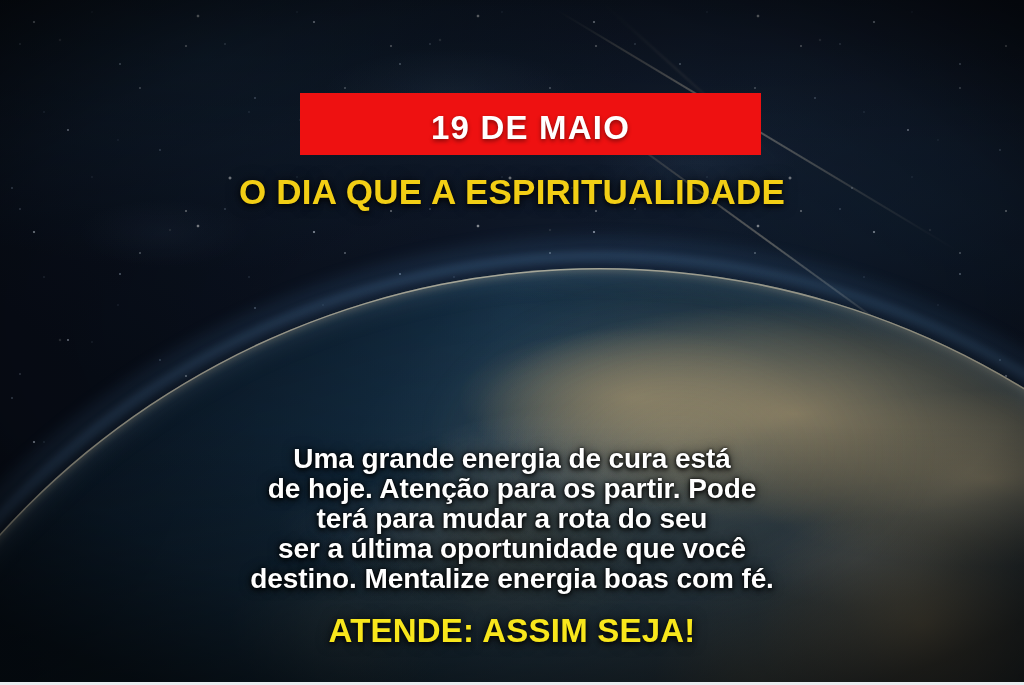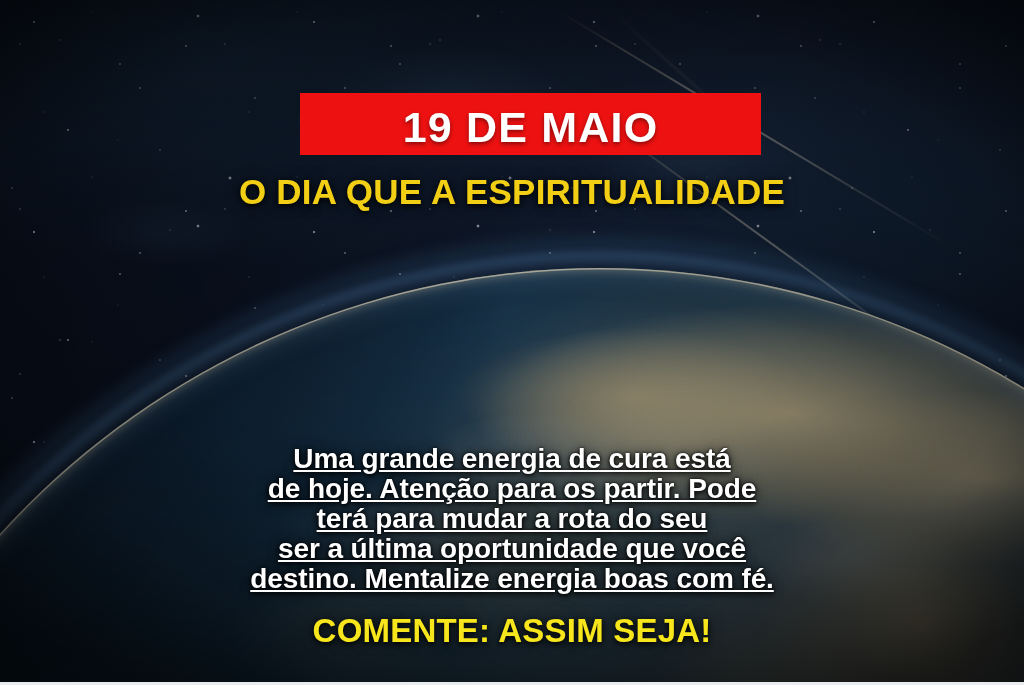--- a/index.html
+++ b/index.html
@@ -274,21 +274,21 @@
     top: 93px;
     width: 461px;
     height: 62px;
     background: #ee1111;
     display: flex;
     align-items: center;
     justify-content: center;
   }
   .red-banner-text {
     color: #ffffff;
-    font-size: 43px;
+    font-size: 33px;
     font-weight: 700;
     letter-spacing: 1.2px;
     line-height: 1;
     white-space: nowrap;
     text-shadow: 0 2px 4px rgba(0,0,0,0.45);
     margin-top: 7px;
   }
 
   .headline {
     position: absolute;
@@ -317,21 +317,20 @@
     color: #ffffff;
     font-size: 28px;
     font-weight: 700;
     line-height: 30px;
     letter-spacing: -0.1px;
     text-shadow:
       0 2px 5px rgba(0,0,0,0.9),
       0 0 12px rgba(0,0,0,0.7),
       0 0 3px rgba(0,0,0,0.8);
     padding: 0 48px;
-    text-decoration: underline;
   }
   .body-line { display: block; }
 
   .cta {
     position: absolute;
     left: 0;
     right: 0;
     top: 613px;
     text-align: center;
     color: #f8e61c;
@@ -393,18 +392,18 @@
     </div>
 
     <div class="body-copy">
       <span class="body-line">Uma grande energia de cura está</span>
       <span class="body-line">de hoje. Atenção para os partir. Pode</span>
       <span class="body-line">terá para mudar a rota do seu</span>
       <span class="body-line">ser a última oportunidade que você</span>
       <span class="body-line">destino. Mentalize energia boas com fé.</span>
     </div>
 
-    <div class="cta">COMENTE: ASSIM SEJA!</div>
+    <div class="cta">ATENDE: ASSIM SEJA!</div>
 
     <div class="bottom-strip"></div>
   </div>
 
 </div>
 
 </body></html>

